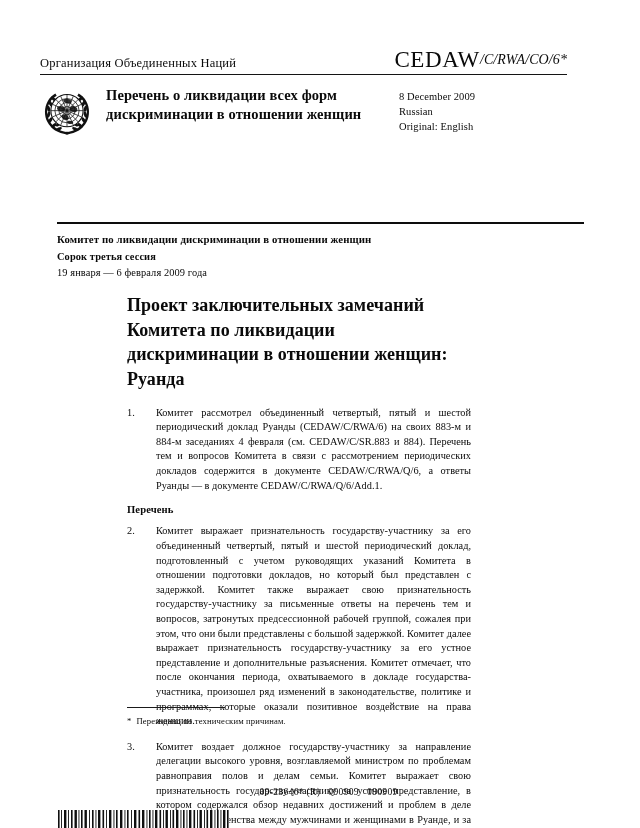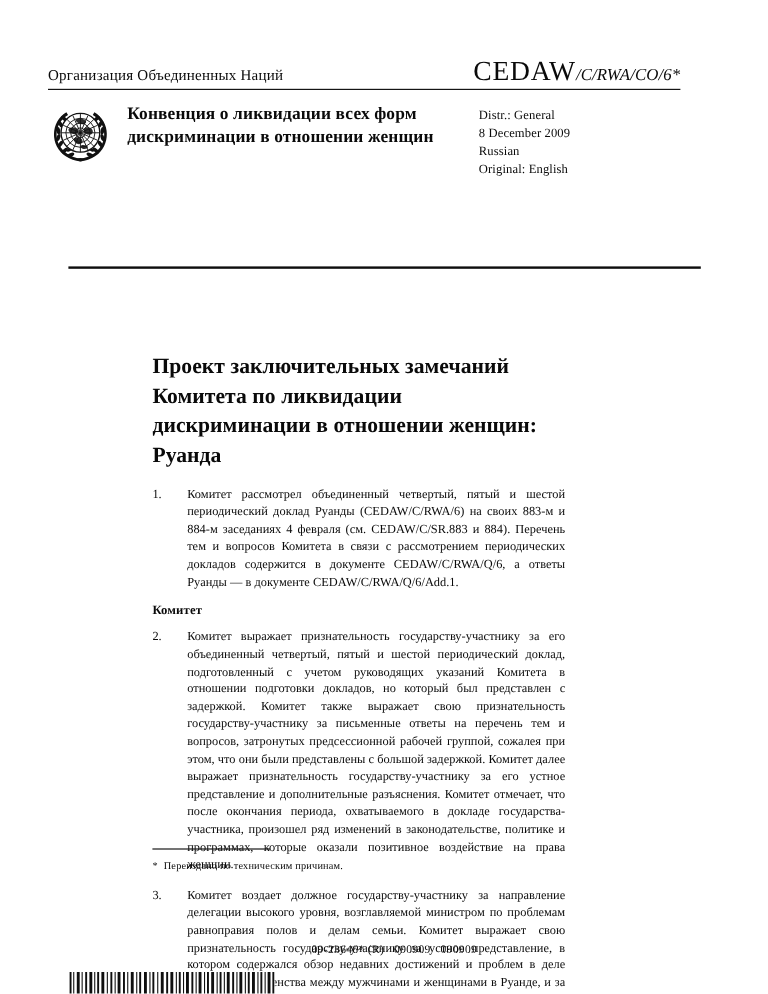--- a/index.html
+++ b/index.html
@@ -39,21 +39,21 @@
     padding-bottom: 1px;
   }
   .org-name {
     font-size: 12.5px;
     letter-spacing: 0.2px;
     white-space: nowrap;
     line-height: 1.1;
   }
   .symbol-line {
     display: flex;
-    align-items: flex-end;
+    align-items: center;
     white-space: nowrap;
   }
   .symbol-main {
     font-size: 23px;
     letter-spacing: 0.6px;
     line-height: 1;
   }
   .symbol-suffix {
     font-size: 14px;
     letter-spacing: 0.1px;
@@ -283,44 +283,48 @@
           <g fill="#111111" opacity="0.88">
             <path d="M52 30 C58 27 66 28 70 33 C72 37 68 40 63 39 C57 38 50 35 52 30 Z"></path>
             <path d="M40 46 C47 43 54 46 56 51 C57 56 51 59 45 57 C39 55 35 49 40 46 Z"></path>
             <path d="M70 45 C77 44 84 48 83 54 C82 59 75 60 70 57 C65 54 65 47 70 45 Z"></path>
             <path d="M50 64 C56 62 63 65 64 70 C65 75 58 78 53 75 C48 72 46 66 50 64 Z"></path>
             <path d="M62 78 C68 77 74 79 74 82 C73 85 67 86 63 84 C60 82 59 79 62 78 Z"></path>
           </g>
         </svg>
       </div>
 
-      <div class="conv-title">Конвенция о ликвидации всех форм дискриминации в отношении женщин</div>
+      <div class="conv-title">Перечень о ликвидации всех форм дискриминации в отношении женщин</div>
 
       <div class="distr-block">
-        <div>Distr.: General</div>
         <div>8 December 2009</div>
         <div>Russian</div>
         <div>Original: English</div>
       </div>
 
     </div>
   </div>
 
   <div class="rule-thick"></div>
 
+  <div class="committee">
+    <div class="committee-name">Комитет по ликвидации дискриминации в отношении женщин</div>
+    <div class="session">Сорок третья сессия</div>
+    <div class="session-dates">19 января — 6 февраля 2009 года</div>
+  </div>
 
   <div class="content">
 
     <h1 class="doc-title">Проект заключительных замечаний Комитета по ликвидации дискриминации в отношении женщин: Руанда</h1>
 
     <p class="para">
       <span class="num">1.</span><span>Комитет рассмотрел объединенный четвертый, пятый и шестой периодический доклад Руанды (CEDAW/C/RWA/6) на своих 883-м и 884-м заседаниях 4 февраля (см. CEDAW/C/SR.883 и 884). Перечень тем и вопросов Комитета в связи с рассмотрением периодических докладов содержится в документе CEDAW/C/RWA/Q/6, а ответы Руанды — в документе CEDAW/C/RWA/Q/6/Add.1.</span>
     </p>
 
-    <div class="section-heading">Комитет</div>
+    <div class="section-heading">Перечень</div>
 
     <p class="para">
       <span class="num">2.</span><span>Комитет выражает признательность государству-участнику за его объединенный четвертый, пятый и шестой периодический доклад, подготовленный с учетом руководящих указаний Комитета в отношении подготовки докладов, но который был представлен с задержкой. Комитет также выражает свою признательность государству-участнику за письменные ответы на перечень тем и вопросов, затронутых предсессионной рабочей группой, сожалея при этом, что они были представлены с большой задержкой. Комитет далее выражает признательность государству-участнику за его устное представление и дополнительные разъяснения. Комитет отмечает, что после окончания периода, охватываемого в докладе государства-участника, произошел ряд изменений в законодательстве, политике и программах, которые оказали позитивное воздействие на права женщин.</span>
     </p>
 
     <p class="para">
       <span class="num">3.</span><span>Комитет воздает должное государству-участнику за направление делегации высокого уровня, возглавляемой министром по проблемам равноправия полов и делам семьи. Комитет выражает свою признательность государству-участнику за устное представление, в котором содержался обзор недавних достижений и проблем в деле достижения равенства между мужчинами и женщинами в Руанде, и за данные разъяснения по вопросам, заданным членами Комитета в ходе конструктивного диалога.</span>
     </p>
 
   </div>

